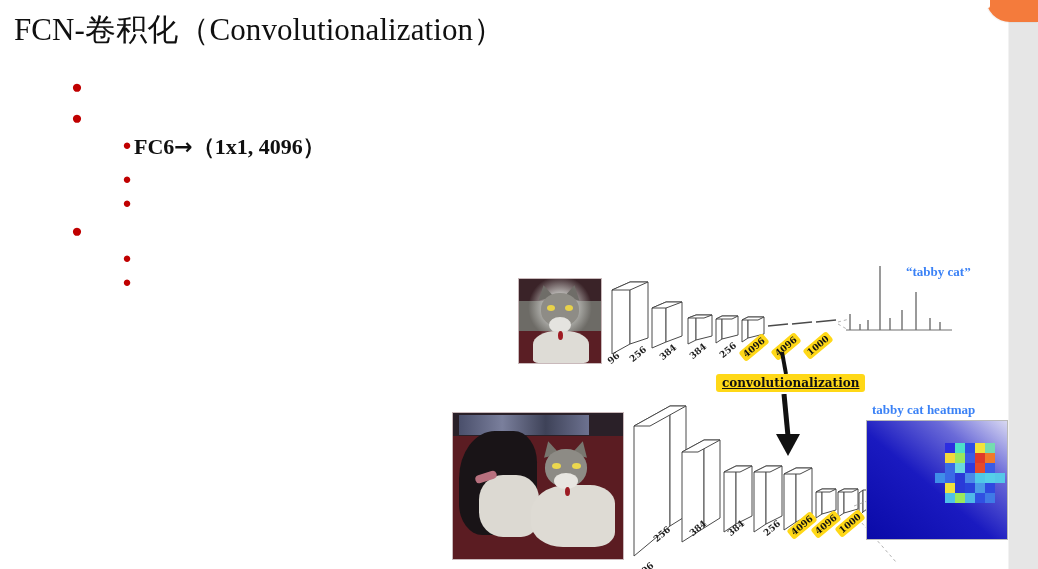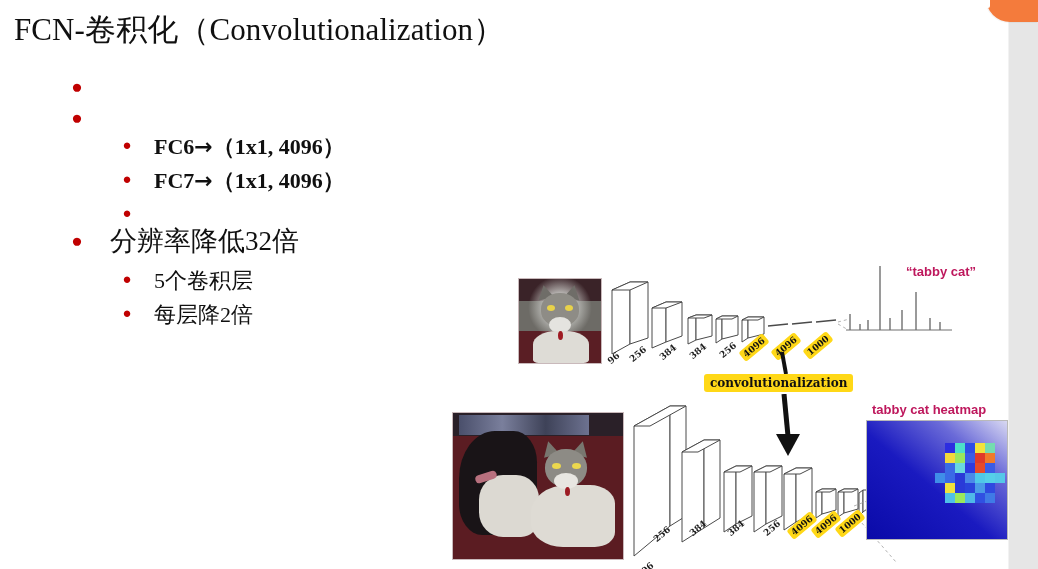--- a/index.html
+++ b/index.html
@@ -106,21 +106,20 @@
   .lvl2 {
     margin-bottom: 1px;
   }
   .lvl2 .dot {
     width: 14px;
     margin-left: 120px;
     font-size: 15px;
     padding-top: 8px;
   }
   .lvl2 .text {
-    margin-left: 20px;
     font-size: 22px;
     line-height: 1.5;
     font-weight: bold;
   }
   .lvl2.plain .text {
     font-weight: normal;
   }
   .arrow-glyph {
     font-family: "DejaVu Sans", sans-serif;
     font-weight: bold;
@@ -295,23 +294,23 @@
     white-space: nowrap;
   }
   .layer-label.hl {
     background: #ffd817;
     border-radius: 3px;
     padding: 1px 3px;
     color: #111;
   }
   .caption {
     position: absolute;
-    font-family: Liberation Sans, sans-serif;
+    font-family: Liberation Serif, serif;
     font-weight: bold;
-    color: #be185d;
+    color: #3b82f6;
     white-space: nowrap;
   }
   .conv-label {
     position: absolute;
     font-family: "DejaVu Serif", serif;
     font-size: 12px;
     font-weight: bold;
     color: #111111;
     background: #ffd817;
     border-radius: 3px;
@@ -344,40 +343,36 @@
       <span class="dot">●</span>
     </div>
 
     <div class="bullet lvl2">
       <span class="dot">●</span>
       <span class="text arrow-host">FC6<span class="arrow-glyph">→</span>（1x1, 4096）</span>
     </div>
 
     <div class="bullet lvl2">
       <span class="dot">●</span>
-      <span class="text arrow-host">FC7<span class="arrow-glyph">→</span>（1x1, 4096）</span>
     </div>
 
     <div class="bullet lvl2">
       <span class="dot">●</span>
     </div>
 
     <div class="bullet lvl1">
       <span class="dot">●</span>
-      <span class="text">分辨率降低32倍</span>
     </div>
 
     <div class="bullet lvl2 plain">
       <span class="dot">●</span>
-      <span class="text">5个卷积层</span>
     </div>
 
     <div class="bullet lvl2 plain">
       <span class="dot">●</span>
-      <span class="text">每层降2倍</span>
     </div>
 
   </div>
 
   <div class="figure">
 
     <div class="fig-panel cat-photo-top">
       <div class="ear-l"></div>
       <div class="ear-r"></div>
       <div class="head"></div>
@@ -445,21 +440,21 @@
         <line x1="86" y1="72" x2="86" y2="60"></line>
         <line x1="96" y1="72" x2="96" y2="64"></line>
       </g>
       <line x1="2" y1="72" x2="108" y2="72" stroke="#6f6f6f" stroke-width="1"></line>
     </svg>
     <div class="caption" style="left:474px; top:14px; font-size:13px;">“tabby cat”</div>
 
     <svg class="fig-panel" style="left:336px; top:100px;" width="34" height="26">
       <line x1="14" y1="2" x2="18" y2="24" stroke="#111" stroke-width="4"></line>
     </svg>
-    <div class="conv-label" style="left:272px; top:124px;">convolutionalization</div>
+    <div class="conv-label" style="left:284px; top:124px;text-decoration:underline;">convolutionalization</div>
 
     <svg class="fig-panel" style="left:330px; top:144px;" width="44" height="64">
       <line x1="22" y1="0" x2="26" y2="42" stroke="#111" stroke-width="5"></line>
       <polygon points="14,40 38,40 26,62" fill="#111"></polygon>
     </svg>
 
     <div class="fig-panel cat-photo-bottom">
       <div class="window"></div>
       <div class="dog"></div>
       <div class="dog-chest"></div>

